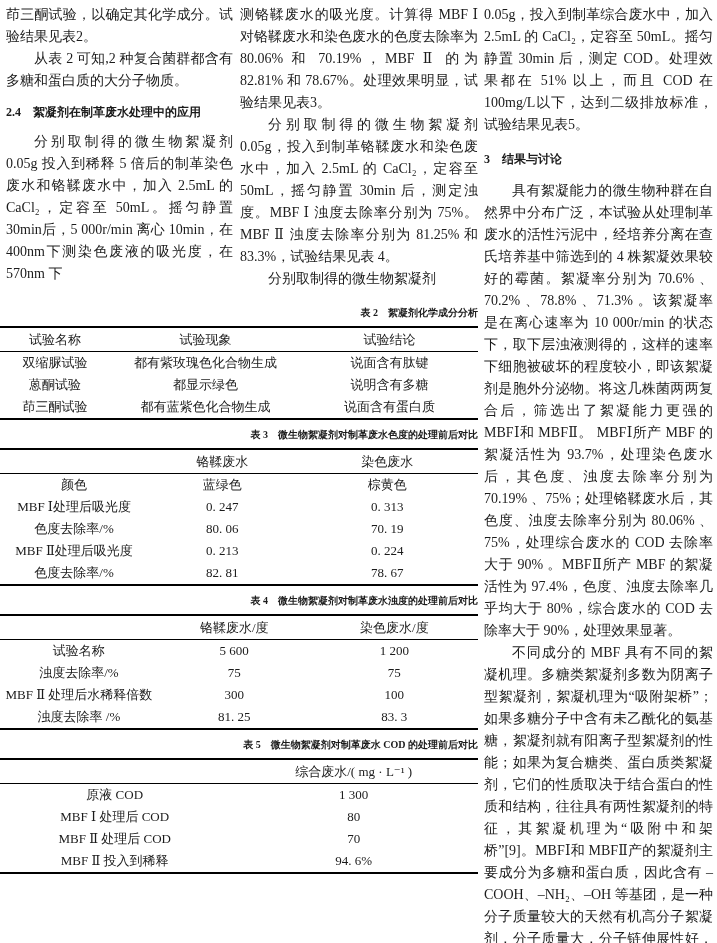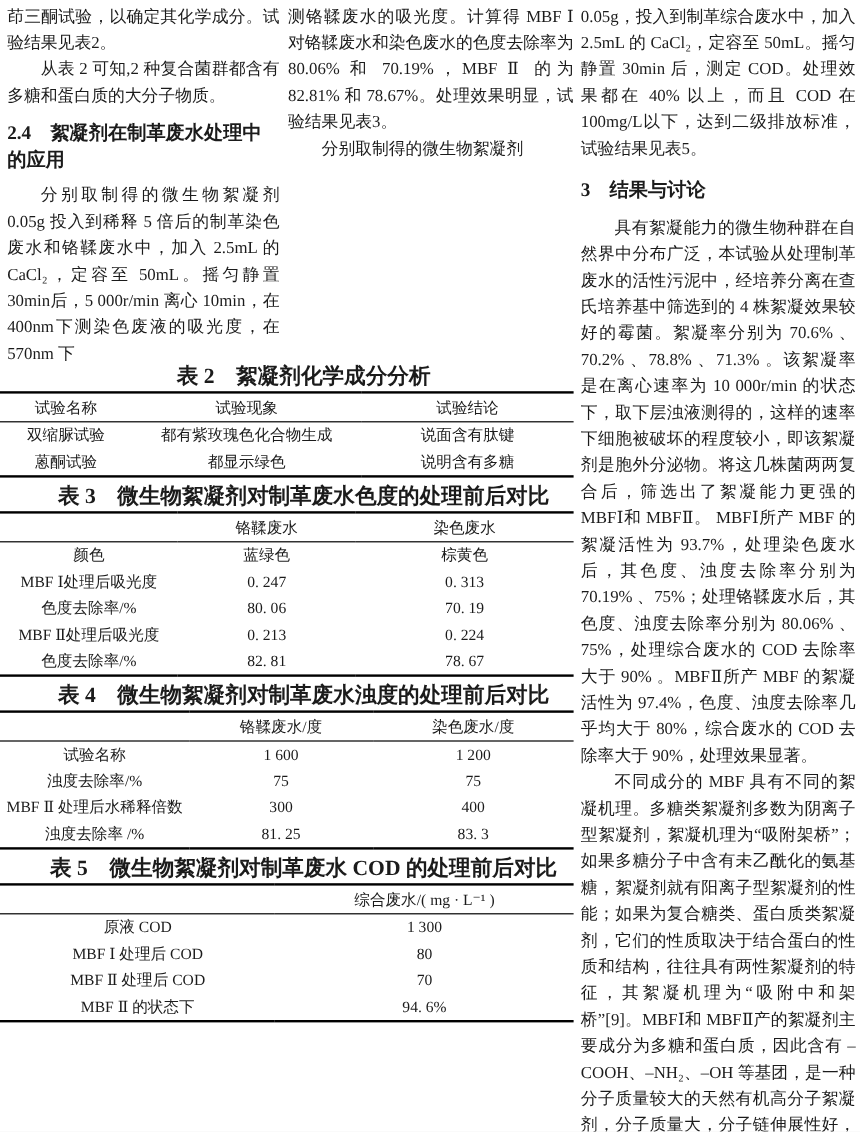--- a/index.html
+++ b/index.html
@@ -18,32 +18,32 @@
   }
   .col { position: absolute; top: 4px; text-align: justify; }
   .col-left  { left: 6px;   width: 227px; }
   .col-mid   { left: 240px; width: 238px; }
   .col-right { left: 484px; width: 229px; }
   .col p { margin: 0; }
   p.ind { text-indent: 2em; }
   p.cont { text-indent: 0; }
   .h-sec {
     font-weight: bold;
-    font-size: 16px;
+    font-size: 12px;
     margin: 9px 0 8px 0;
     text-align: left;
     line-height: 22px;
   }
   .col-right .h-sec { margin: 12px 0 10px 0; }
   .tables { position: absolute; left: 0; top: 298px; width: 478px; }
   .tbl-title {
     font-weight: bold;
-    font-size: 18px;
+    font-size: 10px;
     margin: 6px 0 4px 28px;
-    text-align: center;
+    text-align: right;
     line-height: 18px;
   }
   table {
     border-collapse: collapse;
     width: 478px;
     table-layout: fixed;
     border-top: 2.5px solid #000;
     border-bottom: 2.5px solid #000;
   }
   th, td {
@@ -64,25 +64,26 @@
 
   <div class="col col-left">
     <p class="cont">茚三酮试验，以确定其化学成分。试验结果见表2。</p>
     <p class="ind">从表 2 可知,2 种复合菌群都含有多糖和蛋白质的大分子物质。</p>
     <div class="h-sec">2.4　絮凝剂在制革废水处理中的应用</div>
     <p class="ind">分别取制得的微生物絮凝剂0.05g 投入到稀释 5 倍后的制革染色废水和铬鞣废水中，加入 2.5mL 的CaCl₂，定容至 50mL。摇匀静置 30min后，5 000r/min 离心 10min，在 400nm下测染色废液的吸光度，在 570nm 下</p>
   </div>
 
   <div class="col col-mid">
     <p class="cont">测铬鞣废水的吸光度。计算得 MBF Ⅰ对铬鞣废水和染色废水的色度去除率为 80.06% 和 70.19%，MBF Ⅱ 的为82.81% 和 78.67%。处理效果明显，试验结果见表3。</p>
+    <p class="ind">分别取制得的微生物絮凝剂0.05g，投入到制革铬鞣废水和染色废水中，加入 2.5mL 的 CaCl₂，定容至50mL，摇匀静置 30min 后，测定浊度。MBF Ⅰ 浊度去除率分别为 75%。MBF Ⅱ 浊度去除率分别为 81.25% 和83.3%，试验结果见表 4。</p>
     <p class="ind">分别取制得的微生物絮凝剂</p>
   </div>
 
   <div class="col col-right">
-    <p class="cont">0.05g，投入到制革综合废水中，加入2.5mL 的 CaCl₂，定容至 50mL。摇匀静置 30min 后，测定 COD。处理效果都在 40% 以上，而且 COD 在 100mg/L以下，达到二级排放标准，试验结果见表5。</p>
+    <p class="cont">0.05g，投入到制革综合废水中，加入2.5mL 的 CaCl₂，定容至 50mL。摇匀静置 30min 后，测定 COD。处理效果都在 51% 以上，而且 COD 在 100mg/L以下，达到二级排放标准，试验结果见表5。</p>
     <div class="h-sec">3　结果与讨论</div>
     <p class="ind">具有絮凝能力的微生物种群在自然界中分布广泛，本试验从处理制革废水的活性污泥中，经培养分离在查氏培养基中筛选到的 4 株絮凝效果较好的霉菌。絮凝率分别为 70.6% 、70.2% 、78.8% 、71.3% 。该絮凝率是在离心速率为 10 000r/min 的状态下，取下层浊液测得的，这样的速率下细胞被破坏的程度较小，即该絮凝剂是胞外分泌物。将这几株菌两两复合后，筛选出了絮凝能力更强的 MBFⅠ和 MBFⅡ。 MBFⅠ所产 MBF 的絮凝活性为 93.7%，处理染色废水后，其色度、浊度去除率分别为 70.19% 、75%；处理铬鞣废水后，其色度、浊度去除率分别为 80.06% 、75%，处理综合废水的 COD 去除率大于 90% 。MBFⅡ所产 MBF 的絮凝活性为 97.4%，色度、浊度去除率几乎均大于 80%，综合废水的 COD 去除率大于 90%，处理效果显著。</p>
     <p class="ind">不同成分的 MBF 具有不同的絮凝机理。多糖类絮凝剂多数为阴离子型絮凝剂，絮凝机理为“吸附架桥”；如果多糖分子中含有未乙酰化的氨基糖，絮凝剂就有阳离子型絮凝剂的性能；如果为复合糖类、蛋白质类絮凝剂，它们的性质取决于结合蛋白的性质和结构，往往具有两性絮凝剂的特征，其絮凝机理为“吸附中和架桥”[9]。MBFⅠ和 MBFⅡ产的絮凝剂主要成分为多糖和蛋白质，因此含有 –COOH、–NH₂、–OH 等基团，是一种分子质量较大的天然有机高分子絮凝剂，分子质量大，分子链伸展性好，分子的有效长度较大，是一种两性絮凝剂。且能在 Ca²⁺ 的激发下，中和正负电荷，并借助范德华力、氢键、化</p>
   </div>
 
   <div class="tables">
     <div class="tbl-title">表 2　絮凝剂化学成分分析</div>
     <table>
         <colgroup>
           <col style="width: 23%;">
@@ -100,20 +101,25 @@
           <tr>
             <td>双缩脲试验</td>
             <td>都有紫玫瑰色化合物生成</td>
             <td>说面含有肽键</td>
           </tr>
           <tr>
             <td>蒽酮试验</td>
             <td>都显示绿色</td>
             <td>说明含有多糖</td>
           </tr>
+          <tr>
+            <td>茚三酮试验</td>
+            <td>都有蓝紫色化合物生成</td>
+            <td>说面含有蛋白质</td>
+          </tr>
         </tbody>
       </table>
 
     <div class="tbl-title">表 3　微生物絮凝剂对制革废水色度的处理前后对比</div>
     <table>
         <colgroup>
           <col style="width: 31%;">
           <col style="width: 31%;">
           <col style="width: 38%;">
         </colgroup>
@@ -163,32 +169,32 @@
         <thead>
           <tr>
             <th></th>
             <th>铬鞣废水/度</th>
             <th>染色废水/度</th>
           </tr>
         </thead>
         <tbody>
           <tr>
             <td>试验名称</td>
-            <td>1 600</td>
+            <td>5 600</td>
             <td>1 200</td>
           </tr>
           <tr>
             <td>浊度去除率/%</td>
             <td>75</td>
             <td>75</td>
           </tr>
           <tr>
             <td>MBF Ⅱ 处理后水稀释倍数</td>
             <td>300</td>
-            <td>400</td>
+            <td>100</td>
           </tr>
           <tr>
             <td>浊度去除率 /%</td>
             <td>81. 25</td>
             <td>83. 3</td>
           </tr>
         </tbody>
       </table>
 
     <div class="tbl-title">表 5　微生物絮凝剂对制革废水 COD 的处理前后对比</div>
@@ -210,20 +216,20 @@
           </tr>
           <tr>
             <td>MBF Ⅰ 处理后 COD</td>
             <td>80</td>
           </tr>
           <tr>
             <td>MBF Ⅱ 处理后 COD</td>
             <td>70</td>
           </tr>
           <tr>
-            <td>MBF Ⅱ 的状态下</td>
+            <td>MBF Ⅱ 投入到稀释</td>
             <td>94. 6%</td>
           </tr>
         </tbody>
       </table>
   </div>
 
 </div>
 
 </body></html>

